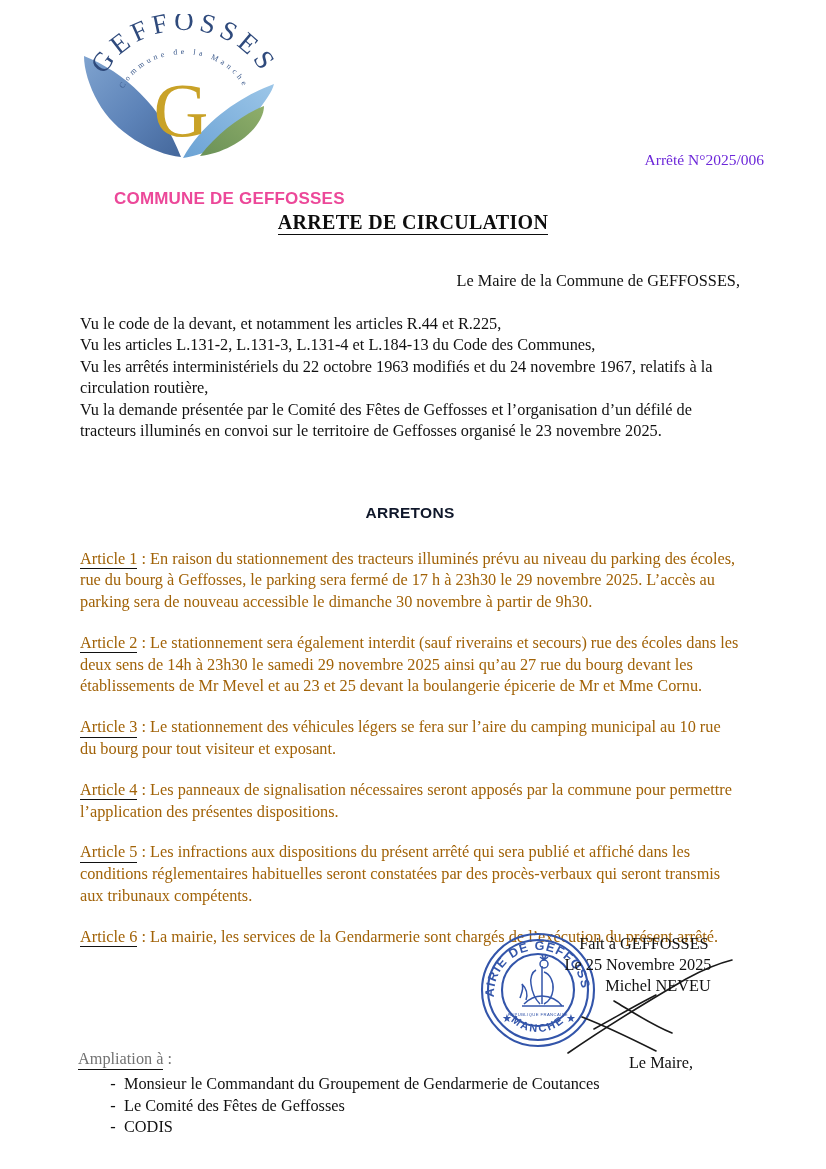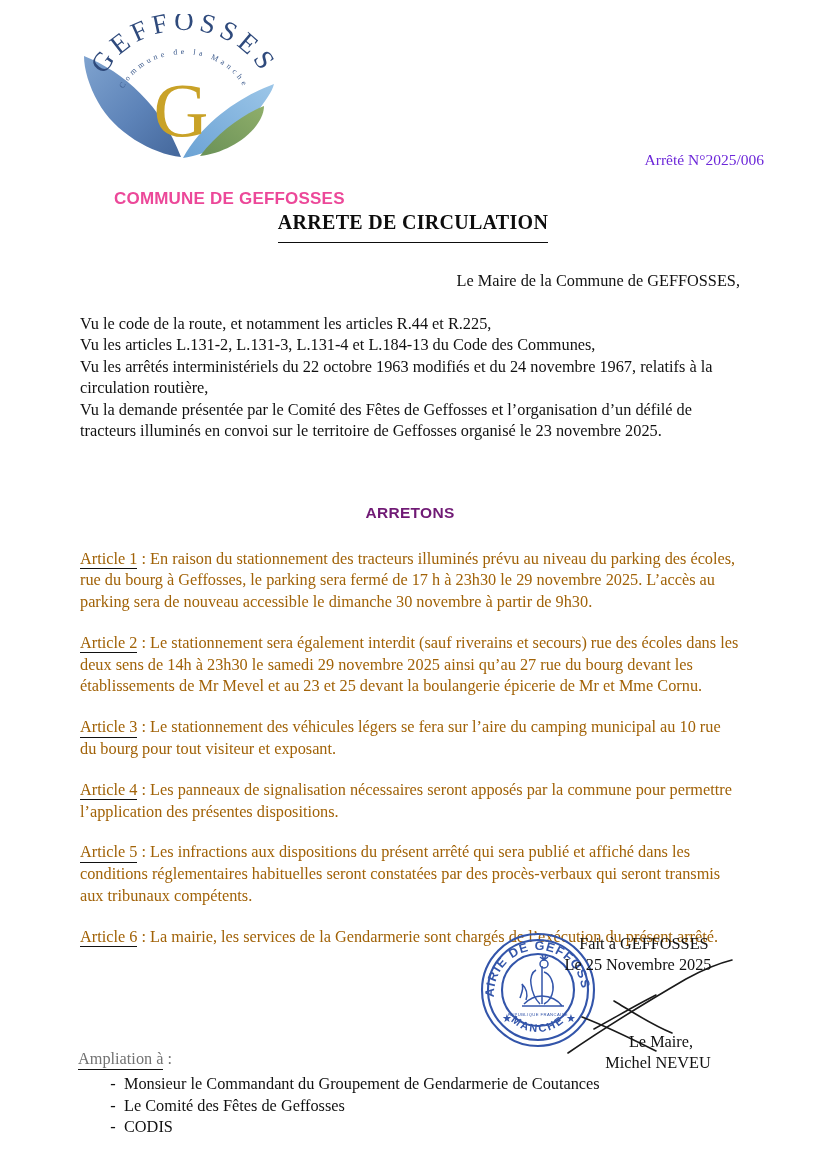--- a/index.html
+++ b/index.html
@@ -61,21 +61,21 @@
     top: 211px;
     text-align: center;
     font-family: "Liberation Serif", serif;
     font-weight: bold;
     font-size: 20px;
     letter-spacing: 0.3px;
     color: #0d0d0d;
   }
   .doc-title span {
     border-bottom: 1.6px solid #0d0d0d;
-    padding-bottom: 9px;
+    padding-bottom: 1px;
   }
 
   
   .body-area {
     position: absolute;
     left: 80px;
     top: 270px;
     width: 660px;
   }
   .para {
@@ -89,21 +89,21 @@
   .salutation { margin-bottom: 21px; text-align: right; }
 
   .vu-list .para { margin: 0; }
 
   .arretons {
     text-align: center;
     font-family: "Liberation Sans", sans-serif;
     font-weight: bold;
     font-size: 15.5px;
     letter-spacing: 0.3px;
-    color: #701a75;
+    color: #0f172a;
     margin: 62px 0 0 0;
   }
 
   .articles { margin-top: 26px; }
   .article {
     font-family: "Liberation Serif", serif;
     font-size: 16.3px;
     line-height: 21.8px;
     color: #a16207;
     margin: 0 0 19px 0;
@@ -242,21 +242,21 @@
 
   <div class="doc-title">
     <span>ARRETE DE CIRCULATION</span>
   </div>
 
   <div class="body-area">
 
     <p class="para salutation">Le Maire de la Commune de GEFFOSSES,</p>
 
     <div class="vu-list">
-      <p class="para">Vu le code de la route, et notamment les articles R.44 et R.225,</p>
+      <p class="para">Vu le code de la devant, et notamment les articles R.44 et R.225,</p>
       <p class="para">Vu les articles L.131-2, L.131-3, L.131-4 et L.184-13 du Code des Communes,</p>
       <p class="para">Vu les arrêtés interministériels du 22 octobre 1963 modifiés et du 24 novembre 1967, relatifs à la circulation routière,</p>
       <p class="para">Vu la demande présentée par le Comité des Fêtes de Geffosses et l’organisation d’un défilé de tracteurs illuminés en convoi sur le territoire de Geffosses organisé le 23 novembre 2025.</p>
     </div>
 
     <div class="arretons">ARRETONS</div>
 
     <div class="articles">
 
       <p class="article">
@@ -330,22 +330,22 @@
         <path d="M 22,62 C 48,72 72,84 96,96"></path>
         <path d="M 34,74 C 56,62 76,50 96,40"></path>
         <path d="M 54,46 C 74,58 92,70 112,78"></path>
       </g>
     </svg>
   </div>
 
   <div class="sig-block">
     <div class="sig-line sig-city">Fait à GEFFOSSES</div>
     <div class="sig-line">Le 25 Novembre 2025</div>
+    <div class="sig-line sig-name">Michel NEVEU</div>
     <div class="sig-line sig-role">Le Maire,</div>
-    <div class="sig-line sig-name">Michel NEVEU</div>
   </div>
 
   <div class="ampliation">
     <p class="ampl-title"><span class="u">Ampliation à</span><span> :</span></p>
     <ul class="ampl-list">
       <li class="ampl-item">
         <span class="ampl-dash">-</span>
         <span class="ampl-text">Monsieur le Commandant du Groupement de Gendarmerie de Coutances</span>
       </li>
       <li class="ampl-item">

